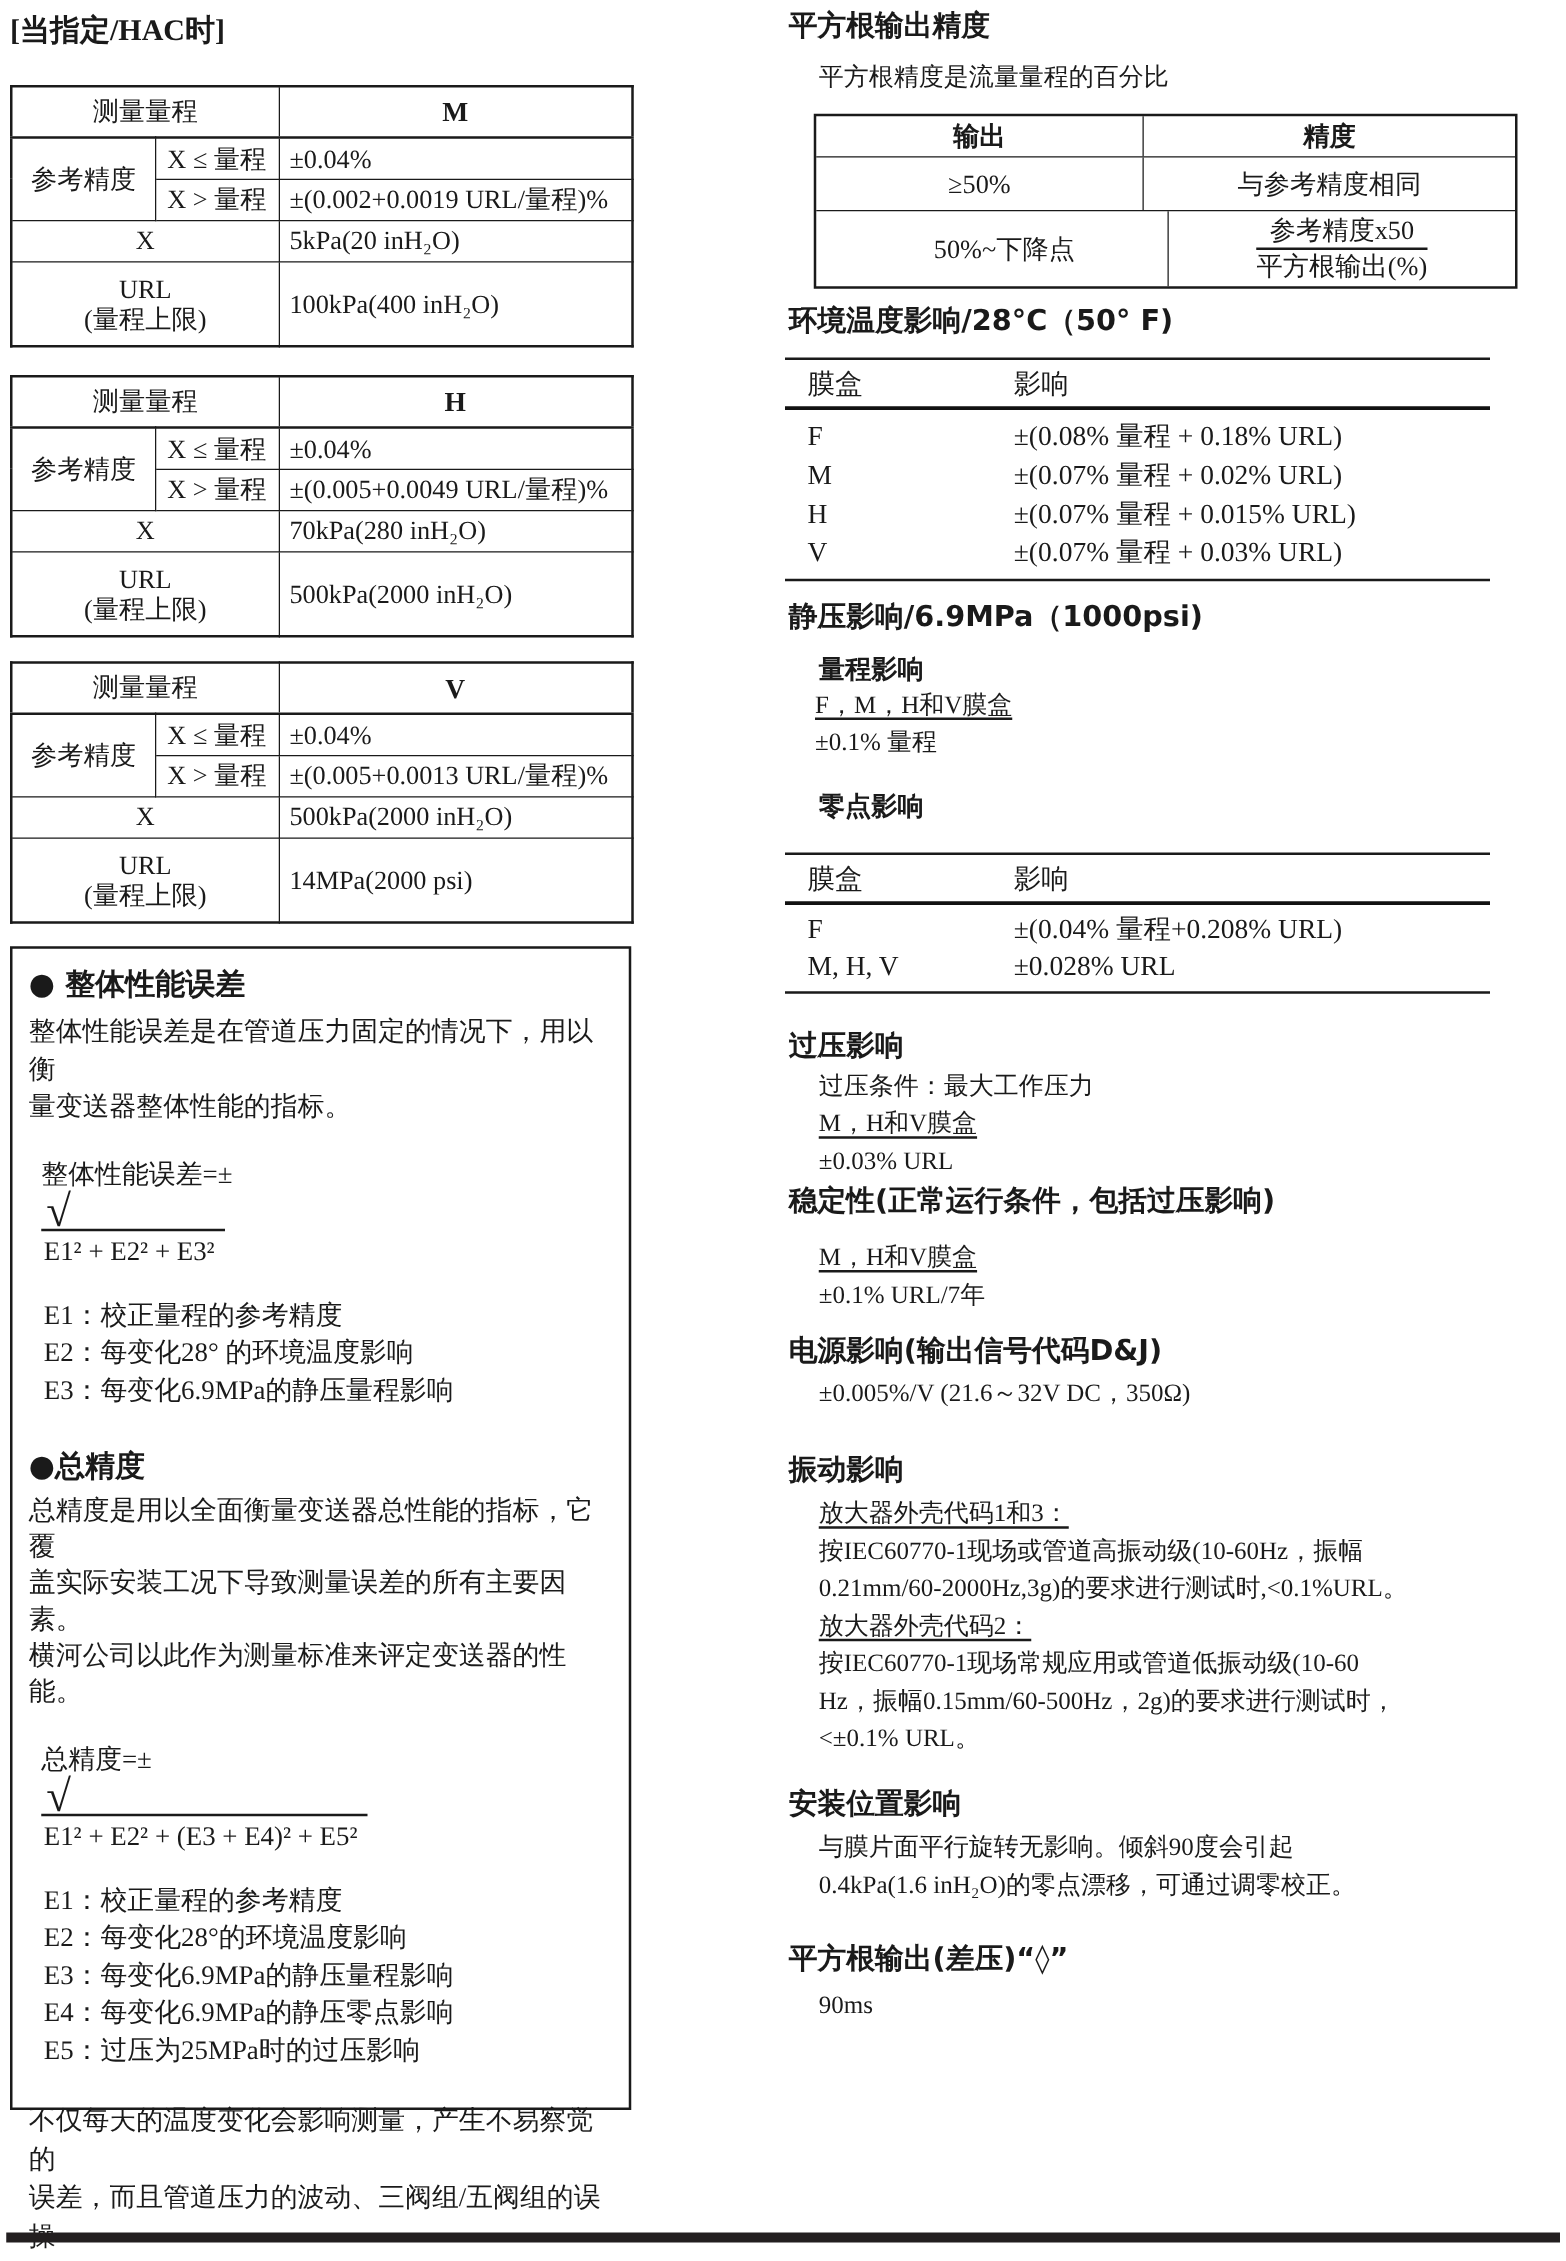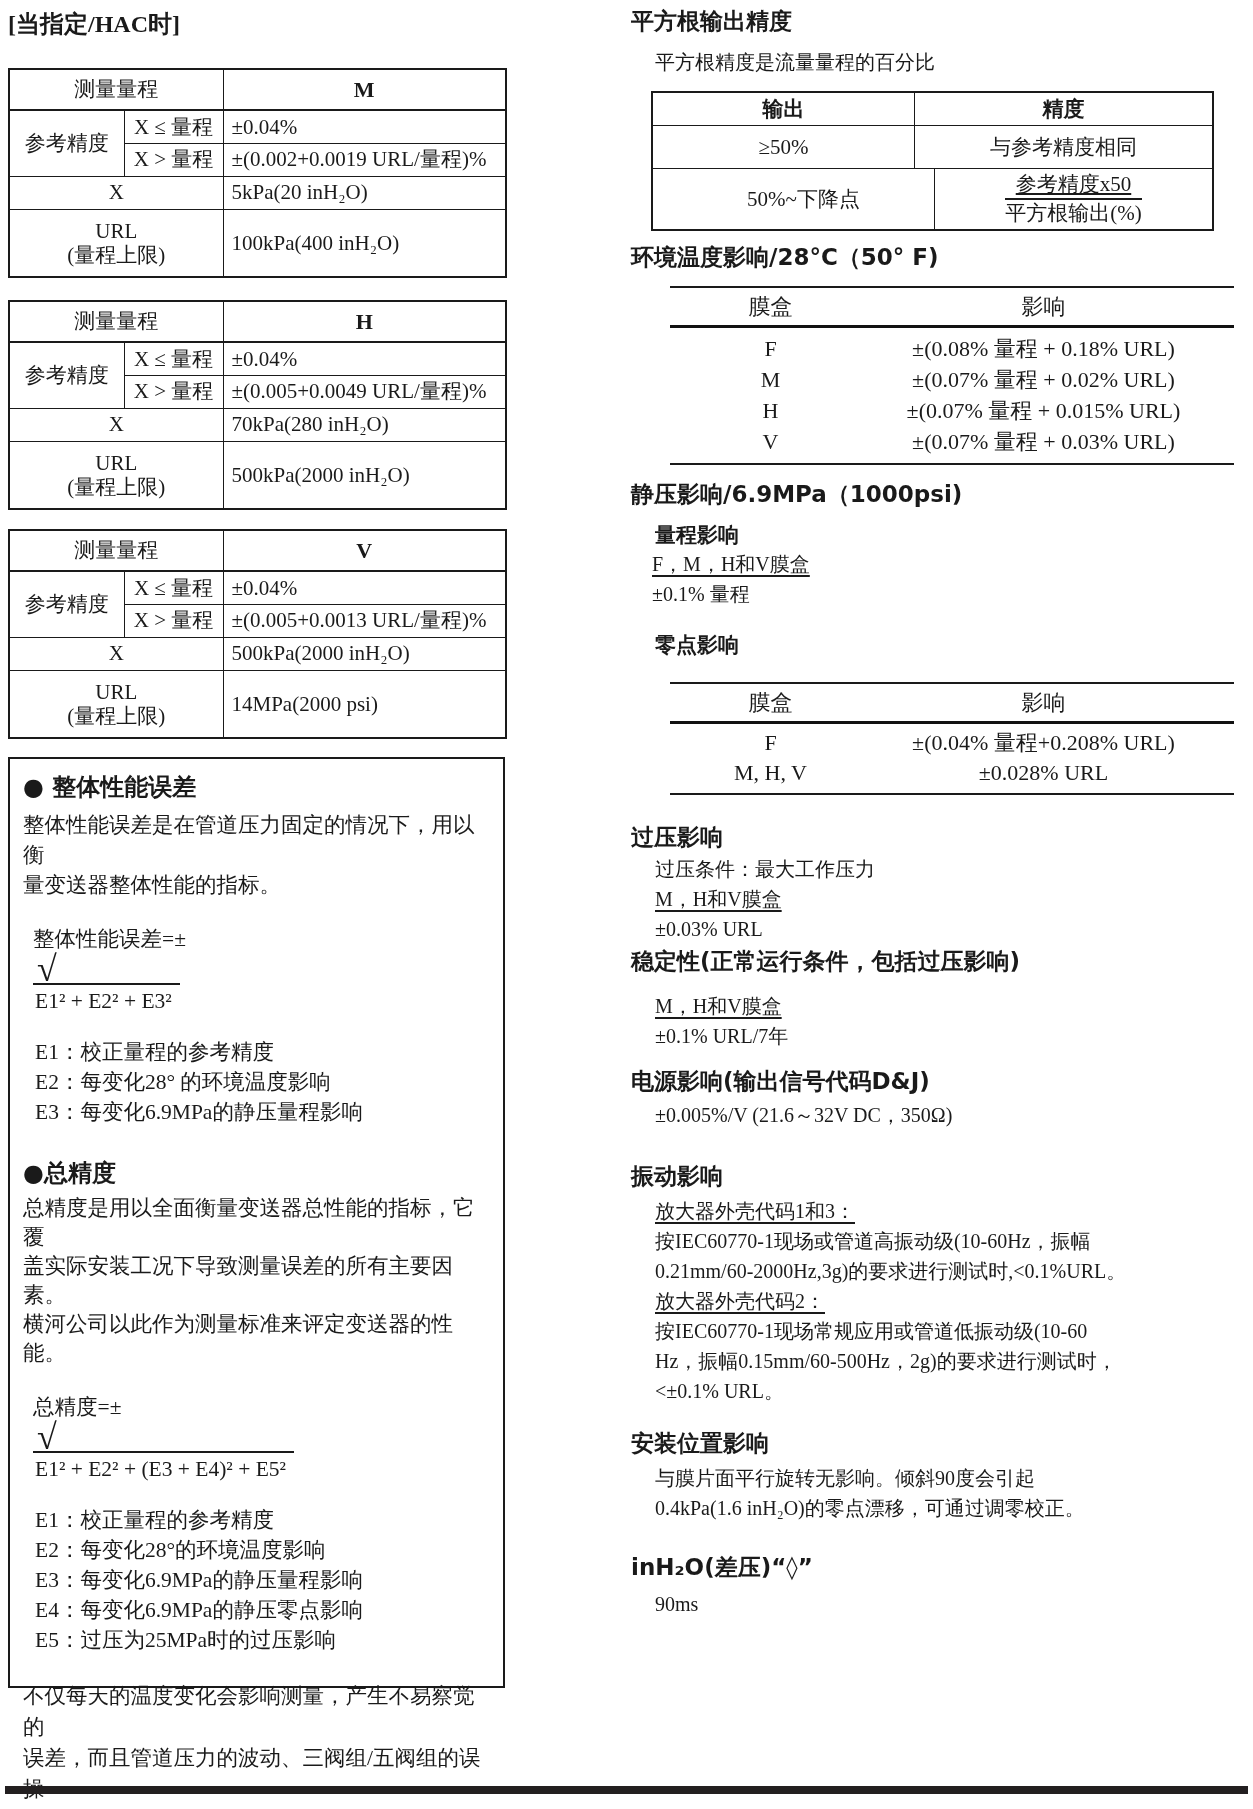--- a/index.html
+++ b/index.html
@@ -48,26 +48,26 @@
     box-sizing:border-box;font-size:21px;}
   .sq-row{display:flex;align-items:center;}
   .sq-row>div{box-sizing:border-box;text-align:center;}
   .sq-c1{width:262px;border-right:1.5px solid #1a1a1a;align-self:stretch;
     display:flex;align-items:center;justify-content:center;}
   .sq-c2{flex:1;}
   .sq-head{height:32px;border-bottom:1.5px solid #1a1a1a;font-weight:bold;}
   .sq-r1{height:42px;border-bottom:1.5px solid #1a1a1a;}
   .sq-r2{height:60px;padding-left:20px;}
   .frac{display:inline-block;text-align:center;line-height:1.2;}
-  .frac .num{border-bottom:2px solid #1a1a1a;padding:0 8px 1px;text-decoration:underline;}
+  .frac .num{border-bottom:2px solid #1a1a1a;padding:0 8px 1px;}
   .frac .den{padding-top:1px;}
 
-  .open-table{position:absolute;left:670px;width:564px;
+  .open-table{position:absolute;left:628px;width:564px;
     border-top:2px solid #1a1a1a;border-bottom:2px solid #1a1a1a;
-    box-sizing:border-box;font-size:22px;text-align:center;}
+    box-sizing:border-box;font-size:22px;}
   .ot-head{display:flex;align-items:center;height:37px;border-bottom:3px solid #111;}
   .ot-row{display:flex;align-items:center;}
   .ot-c1{width:183px;box-sizing:border-box;padding-left:18px;flex-shrink:0;}
   .ot-c2{flex:1;}
 
   .footer-rule{left:5px;top:1786px;width:1243px;height:8px;background:#231f20;}
 </style>
 </head>
 <body>
 
@@ -301,16 +301,16 @@
   <div class="ul">放大器外壳代码2：</div>
   <div class="pre">按IEC60770-1现场常规应用或管道低振动级(10-60
 Hz，振幅0.15mm/60-500Hz，2g)的要求进行测试时，
 &lt;±0.1% URL。</div>
 </div>
 
 <div class="abs rh" style="left:631px;top:1430px">安装位置影响</div>
 <div class="abs rbody pre" style="left:655px;top:1463px;width:580px">与膜片面平行旋转无影响。倾斜90度会引起
 0.4kPa(1.6 inH₂O)的零点漂移，可通过调零校正。</div>
 
-<div class="abs rh" style="left:631px;top:1554px">inH₂O(差压)“◊”</div>
+<div class="abs rh" style="left:631px;top:1554px">平方根输出(差压)“◊”</div>
 <div class="abs rbody" style="left:655px;top:1589px">90ms</div>
 
 <div class="abs footer-rule"></div>
 
 </body></html>

